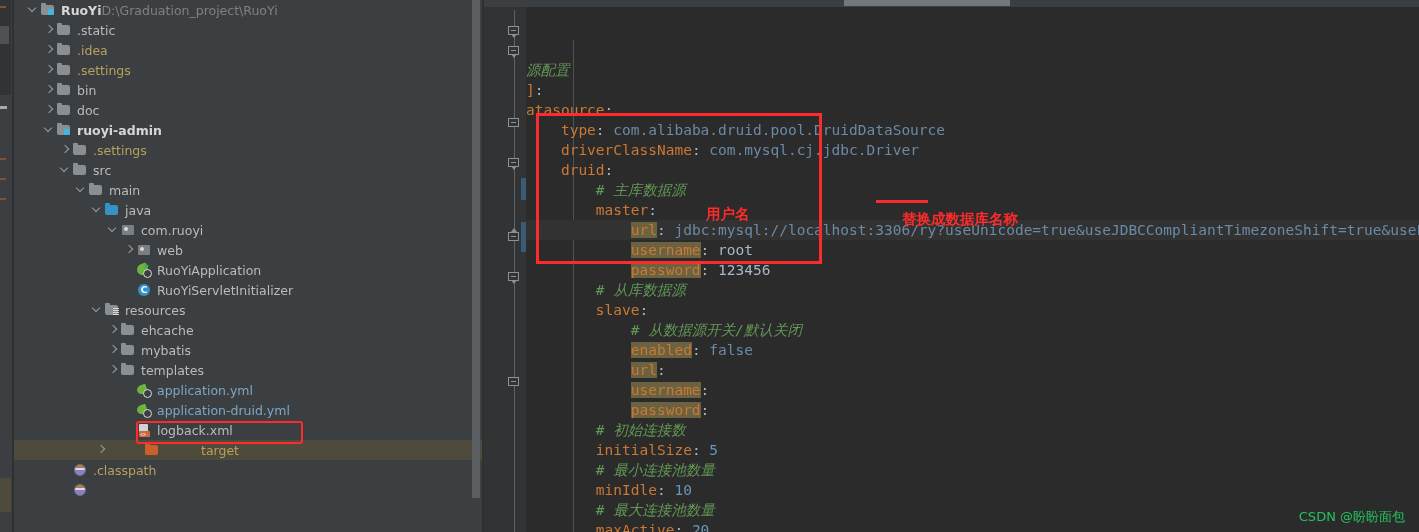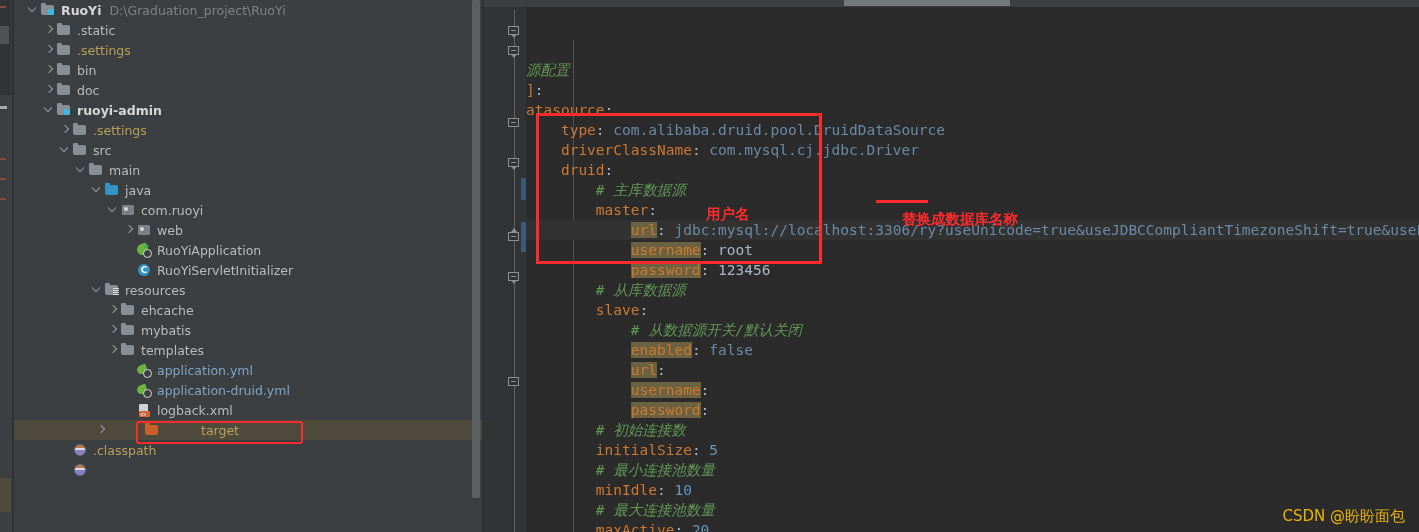--- a/index.html
+++ b/index.html
@@ -221,21 +221,21 @@
     width: 7px; height: 7px;
     border: 1.3px solid #dadada; border-radius: 50%;
     background: #3c3f41;
   }
 
   .label { color: #bbbbbb; }
   .label.bold { font-weight: bold; color: #d6d6d6; }
   .label.yellow { color: #b8a05a; }
   .label.blue { color: #7fa5c4; }
   .label.plain { color: #bbbbbb; }
-  .path-hint { color: #808080; margin-left: 8px; font-size: 12.5px; }
+  .path-hint { color: #808080; font-size: 12.5px; }
 
   
   .tree-scroll {
     position: absolute; right: 4px; top: 0;
     width: 8px; height: 532px;
     background: transparent;
   }
   .tree-scroll .thumb {
     position: absolute; left: 0; top: 0;
     width: 8px; height: 498px;
@@ -370,22 +370,22 @@
   .ann-underline {
     position: absolute;
     height: 3px;
     background: #fd2b2b;
     z-index: 4;
   }
 
   .watermark {
     position: absolute;
     right: 14px; bottom: 6px;
-    color: #eab308;
-    font-size: 15px;
+    color: #22c55e;
+    font-size: 13px;
     font-family: "DejaVu Sans", sans-serif;
     z-index: 6;
   }
 </style>
 </head>
 <body>
 
 <div id="app">
 
   <div class="left-strip">
@@ -415,20 +415,26 @@
         <div class="tree-row">
           <span style="width:29px;flex:0 0 29px"></span>
           <span class="arrow right"></span>
           <span class="icon ic-folder"></span>
           <span class="label plain">.static</span>
         </div>
         <div class="tree-row">
           <span style="width:29px;flex:0 0 29px"></span>
           <span class="arrow right"></span>
           <span class="icon ic-folder"></span>
+          <span class="label yellow">.idea</span>
+        </div>
+        <div class="tree-row">
+          <span style="width:29px;flex:0 0 29px"></span>
+          <span class="arrow right"></span>
+          <span class="icon ic-folder"></span>
           <span class="label yellow">.settings</span>
         </div>
         <div class="tree-row">
           <span style="width:29px;flex:0 0 29px"></span>
           <span class="arrow right"></span>
           <span class="icon ic-folder"></span>
           <span class="label plain">bin</span>
         </div>
         <div class="tree-row">
           <span style="width:29px;flex:0 0 29px"></span>

